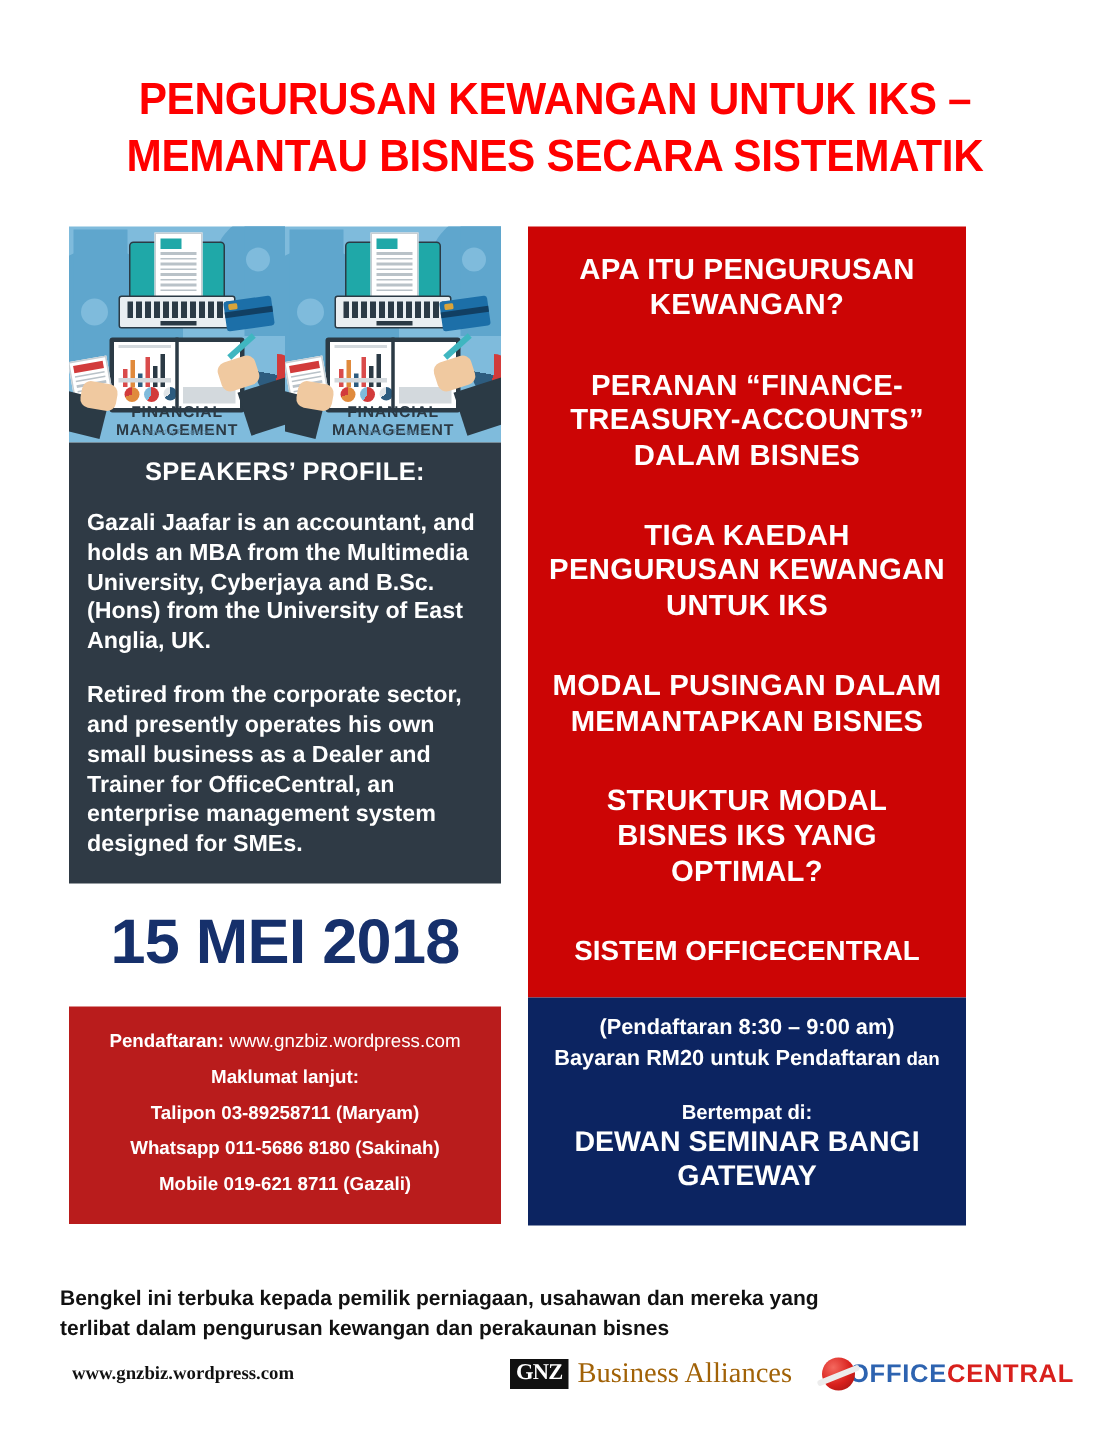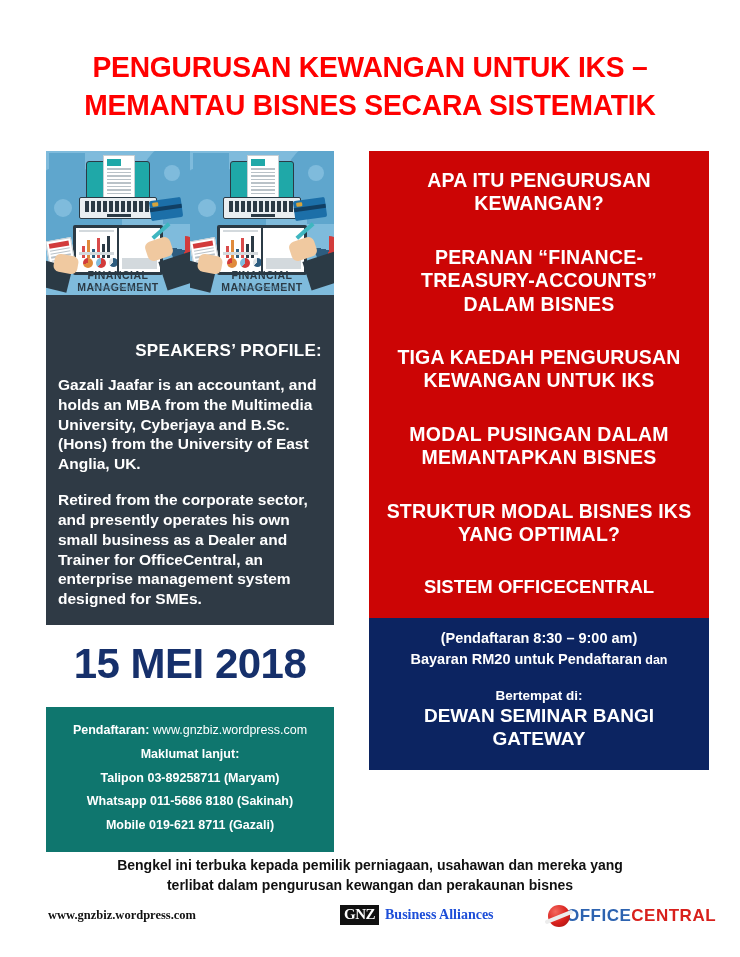--- a/index.html
+++ b/index.html
@@ -149,27 +149,26 @@
   .profile {
     position: relative;
     width: 288px;
     background: #2F3A45;
     color: #ffffff;
     padding: 10px 12px 14px 12px;
     box-sizing: border-box;
     margin-top: 0;
   }
   .profile-head {
-    text-align:right;
+    text-align:center;
     font-family:"Liberation Sans Narrow","Liberation Sans", sans-serif;
     font-weight:bold;
     font-size: 17px;
     letter-spacing: 0.3px;
     margin-bottom: 14px;
-    margin-top: 36px;
   }
   .profile-para {
     text-align:left;
     font-family:"Liberation Sans Narrow","Liberation Sans", sans-serif;
     font-weight:bold;
     font-size: 15.5px;
     line-height: 1.28;
     margin-bottom: 16px;
   }
   .profile-para:last-child { margin-bottom: 2px; }
@@ -184,35 +183,35 @@
     font-weight:bold;
     font-size: 42px;
     letter-spacing: -0.5px;
     line-height: 1;
   }
 
   
   .contact {
     margin-top: 22px;
     width: 288px;
-    background:#0f766e;
+    background:#b91c1c;
     color:#ffffff;
     padding: 12px 8px 14px 8px;
     box-sizing:border-box;
     text-align:center;
   }
   .contact-row { font-size: 12.5px; line-height: 1.9; font-weight:bold; }
   .contact-row .reg-url { font-weight: normal; }
 
   
   .right-col {
     position:absolute;
-    left: 369px;
+    left: 352px;
     top: 151px;
-    width: 340px;
+    width: 292px;
   }
   .topics {
     background:#CC0505;
     color:#ffffff;
     padding: 18px 14px 14px 14px;
     box-sizing:border-box;
     text-align:center;
   }
   .topic {
     font-family:"Liberation Sans Narrow","Liberation Sans", sans-serif;
@@ -245,21 +244,20 @@
     font-weight:bold; font-size: 19px; line-height:1.2; margin-top:2px;
   }
   .det-addr { font-size: 13px; line-height: 1.42; margin-top: 6px; font-weight:normal;}
 
   
   .footer-note {
     position:absolute;
     left: 40px;
     top: 856px;
     width: 660px;
-    text-align:center;
     color:#111111;
     font-weight:bold;
     font-size: 14px;
     line-height:1.42;
   }
   .footer-bar {
     position:absolute;
     left: 40px;
     top: 903px;
     width: 660px;
@@ -272,22 +270,22 @@
     font-size: 12.5px;
     color:#111111;
   }
   .fb-gnz { position:absolute; left: 300px; top: 2px; display:flex; align-items:center; }
   .gnz-mark {
     background:#111111; color:#ffffff;
     font-family:"Liberation Serif", serif; font-weight:bold;
     font-size: 15px; padding: 1px 4px 2px 4px; letter-spacing:-0.5px;
   }
   .gnz-text {
-    font-family:"Liberation Serif", serif; font-weight:bold;
-    font-size: 14px; color:#1d4ed8; margin-left: 6px;
+    font-family:"Liberation Serif", serif; font-weight:normal;
+    font-size: 19px; color:#a16207; margin-left: 6px;
   }
   .fb-oc { position:absolute; left: 508px; top: 2px; display:flex; align-items:center; }
   .oc-ball {
     width: 22px; height: 22px; border-radius:50%;
     background: radial-gradient(circle at 34% 30%, #F4685E 0%, #D8201C 55%, #9B1210 100%);
     position:relative;
   }
   .oc-ball::after{
     content:""; position:absolute; left:-4px; top:10px; width:30px; height:4px;
     background:#ECECEC; transform: rotate(-22deg); border-radius:2px;

